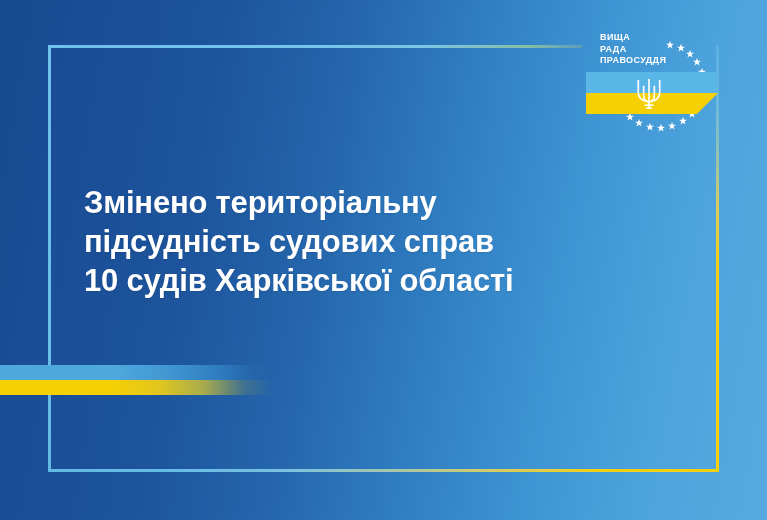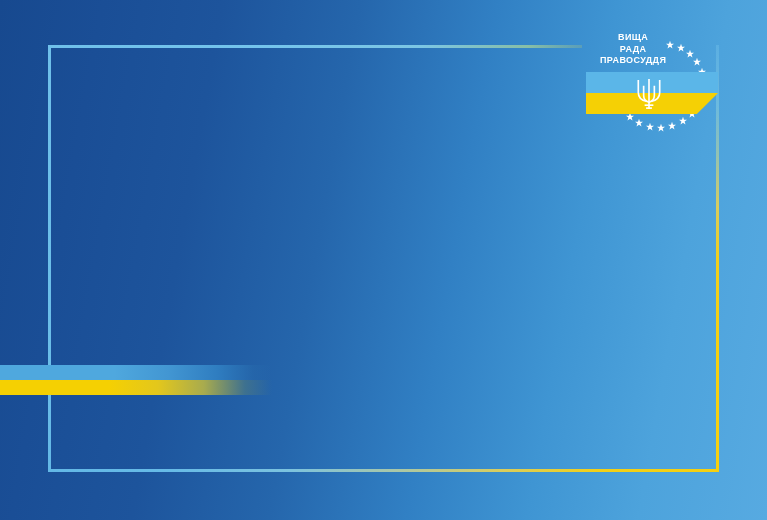--- a/index.html
+++ b/index.html
@@ -107,21 +107,20 @@
   .logo-text {
     position: absolute;
     left: 22px;
     top: 10px;
     color: #ffffff;
     font-size: 9px;
     font-weight: bold;
     line-height: 11.5px;
     letter-spacing: 0.4px;
     white-space: pre-line;
-    text-align: center;
   }
   .logo-flag {
     position: absolute;
     left: 8px;
     top: 50px;
     width: 132px;
     height: 42px;
   }
   .flag-blue {
     position: absolute; left: 0; top: 0; width: 100%; height: 21px;
@@ -151,20 +150,23 @@
     <div class="frame-edge frame-left"></div>
     <div class="frame-edge frame-bottom"></div>
     <div class="frame-edge frame-right"></div>
   </div>
 
   <div class="ribbon">
     <div class="ribbon-blue"></div>
     <div class="ribbon-yellow"></div>
   </div>
 
+  <div class="headline">Змінено територіальну
+підсудність судових справ
+10 судів Харківської області</div>
 
   <div class="logo">
 
     <svg class="logo-stars" viewBox="0 0 150 128">
       <g fill="#ffffff">
 
         <polygon points="0,-4.2 1.0,-1.3 4.0,-1.3 1.6,0.6 2.5,3.6 0,1.8 -2.5,3.6 -1.6,0.6 -4.0,-1.3 -1.0,-1.3" transform="translate(92,23)"></polygon>
         <polygon points="0,-4.2 1.0,-1.3 4.0,-1.3 1.6,0.6 2.5,3.6 0,1.8 -2.5,3.6 -1.6,0.6 -4.0,-1.3 -1.0,-1.3" transform="translate(103,26)"></polygon>
         <polygon points="0,-4.2 1.0,-1.3 4.0,-1.3 1.6,0.6 2.5,3.6 0,1.8 -2.5,3.6 -1.6,0.6 -4.0,-1.3 -1.0,-1.3" transform="translate(112,32)"></polygon>
         <polygon points="0,-4.2 1.0,-1.3 4.0,-1.3 1.6,0.6 2.5,3.6 0,1.8 -2.5,3.6 -1.6,0.6 -4.0,-1.3 -1.0,-1.3" transform="translate(119,40)"></polygon>

